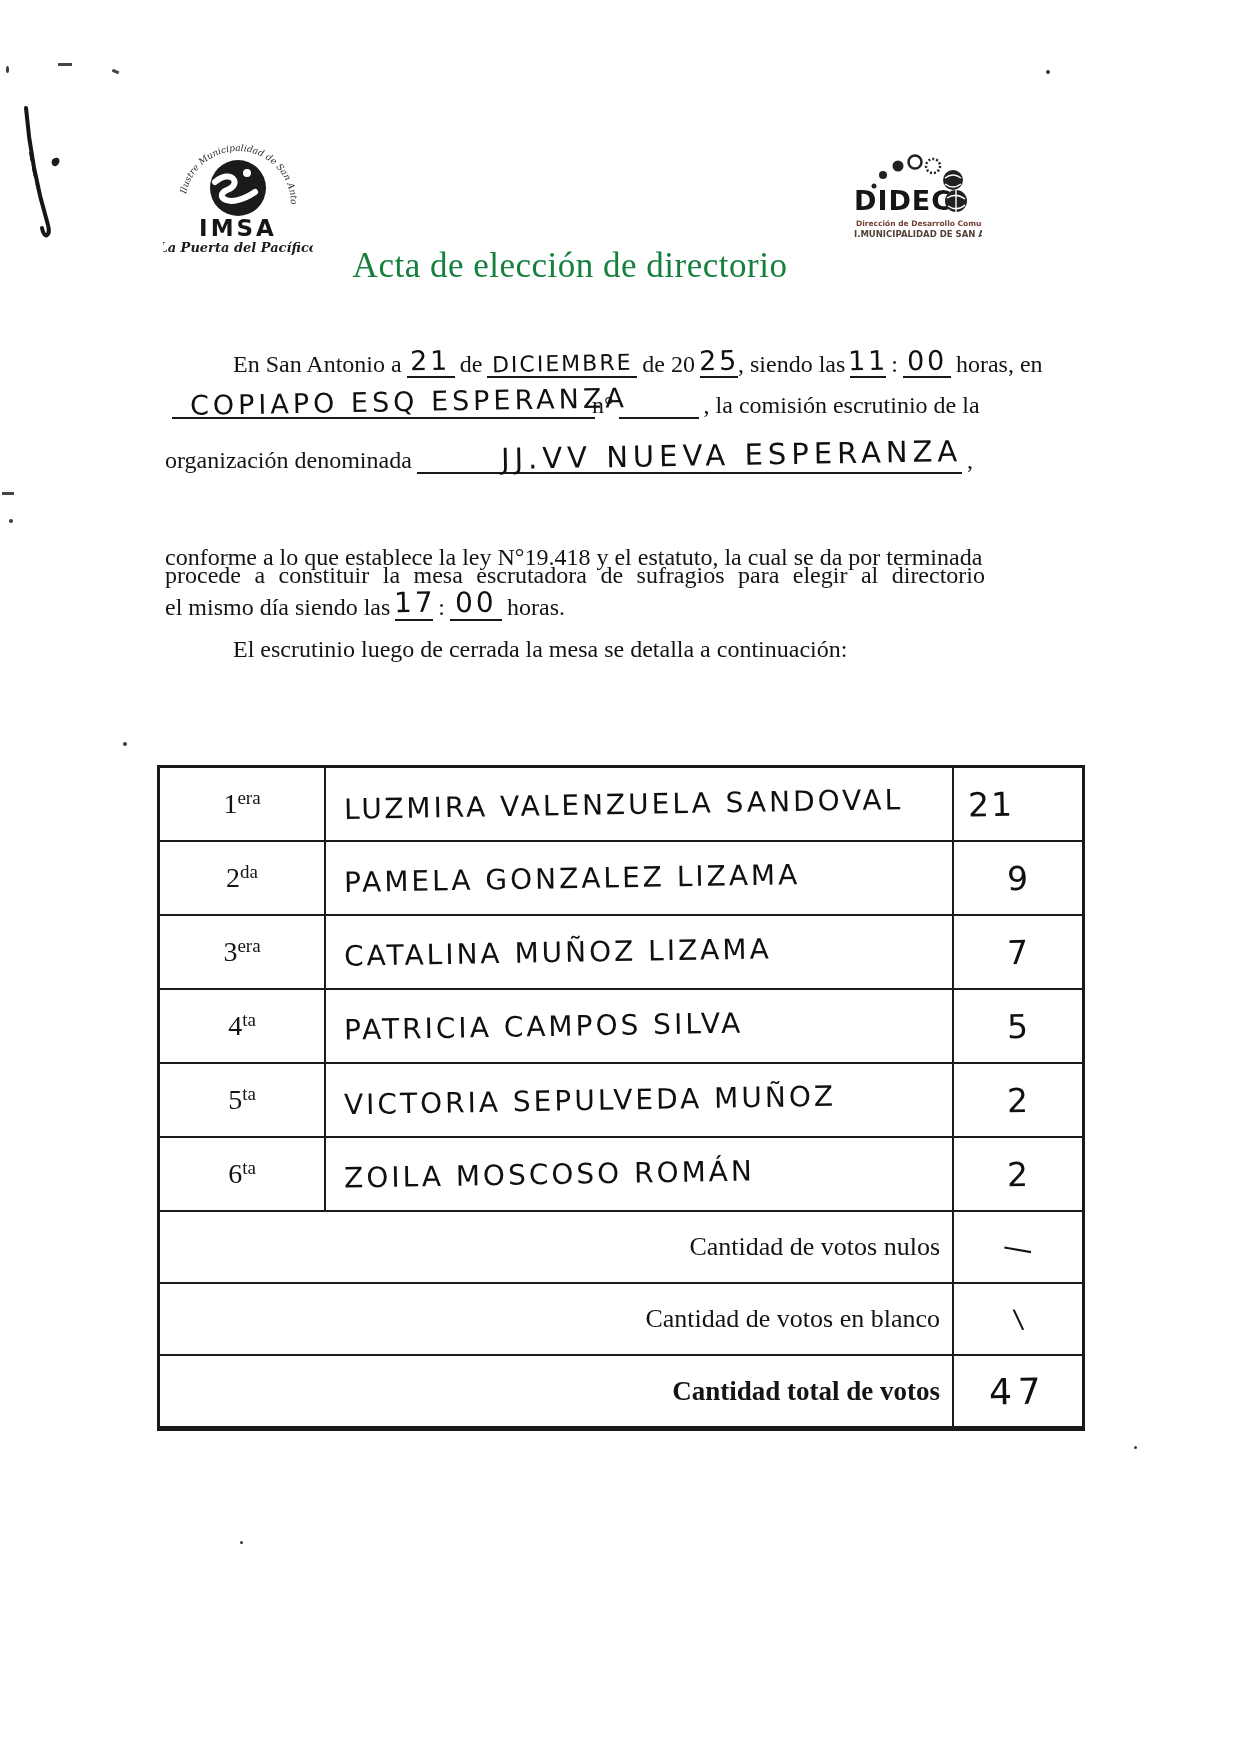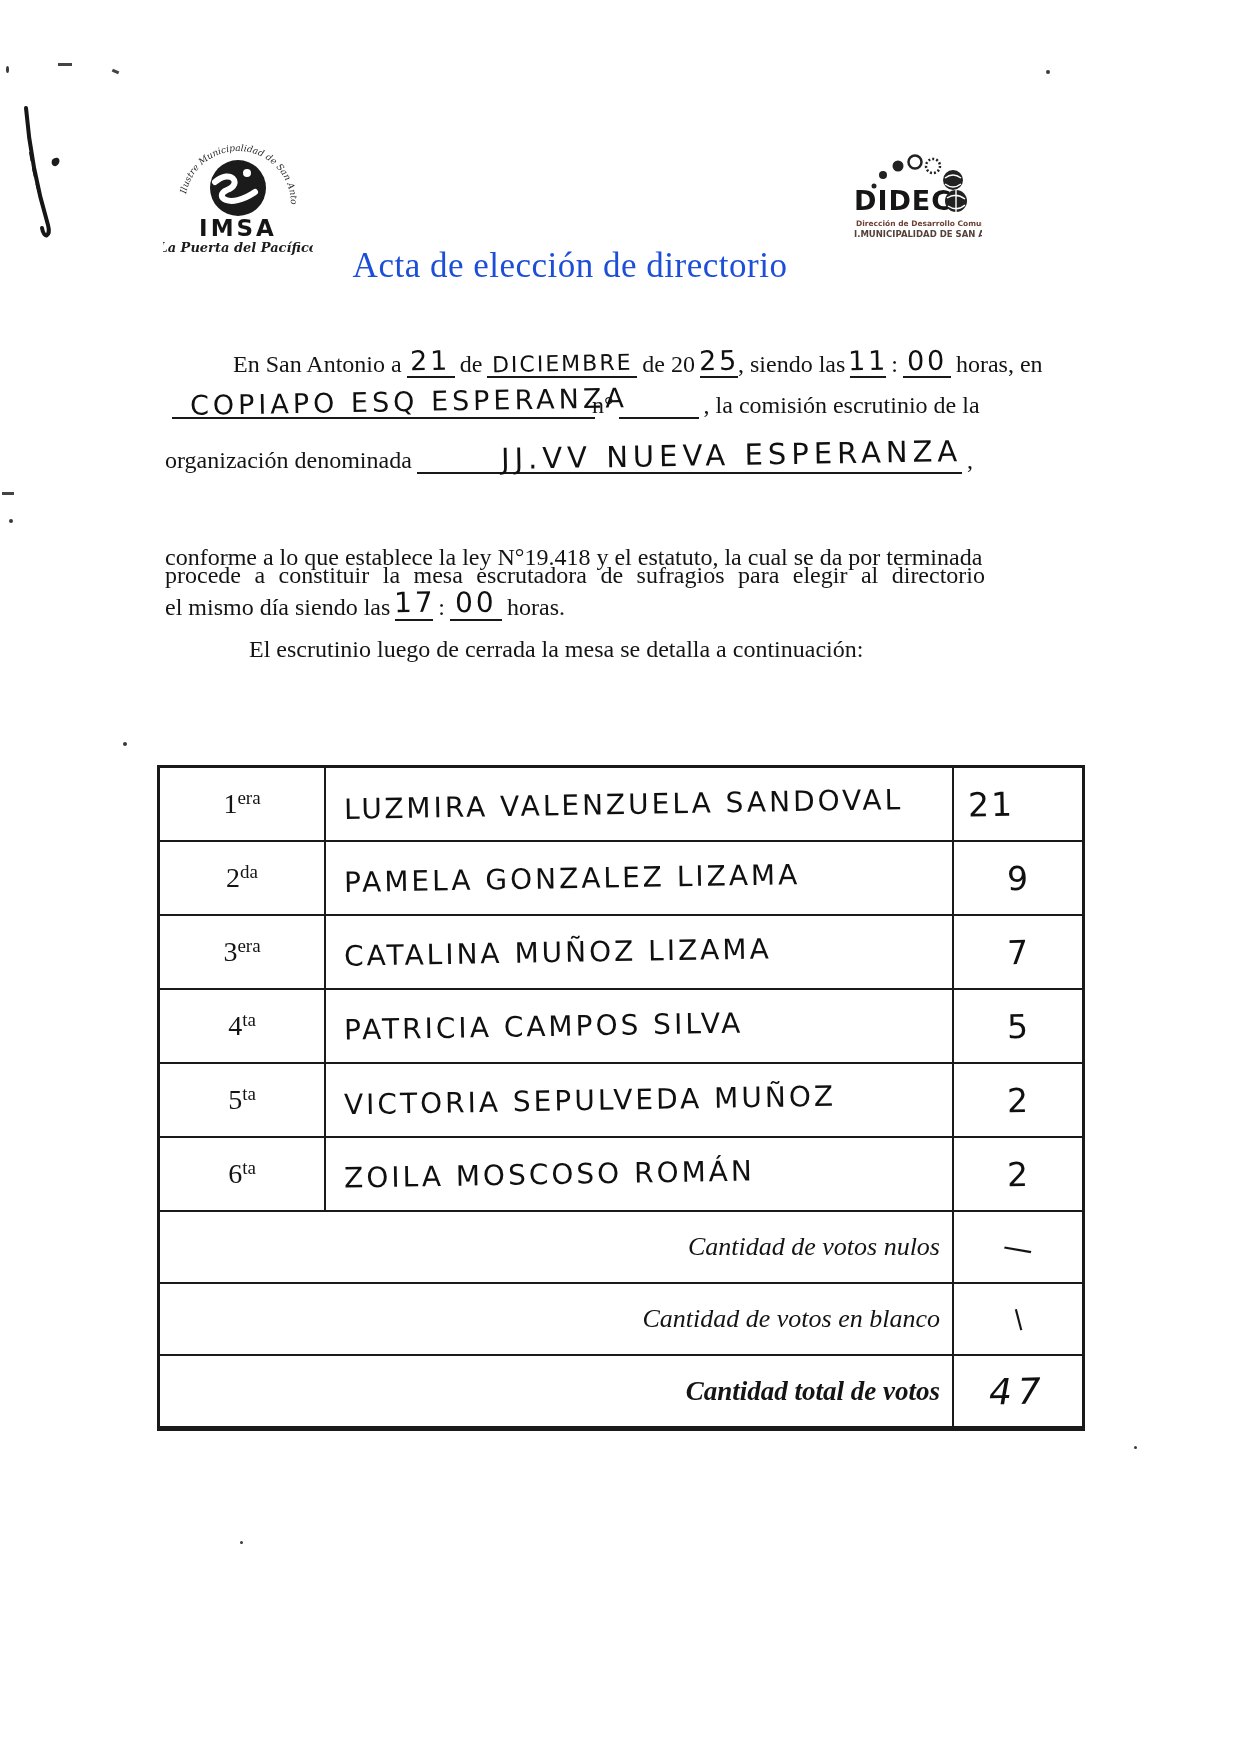--- a/index.html
+++ b/index.html
@@ -10,50 +10,50 @@
   }
   
   .speck { position:absolute; background:#3a3a3a; border-radius:50%; }
   .dash-speck { position:absolute; background:#444; }
   
   .imsa-logo { position:absolute; left:163px; top:140px; width:150px; height:120px; }
   .dideco-logo { position:absolute; left:852px; top:150px; width:130px; height:95px; }
   
   .title {
     position:absolute; top:246px; left:0; width:1140px; text-align:center;
-    font-size:35px; letter-spacing:0.5px; color:#1d4ed8;
+    font-size:35px; letter-spacing:0.5px; color:#15803d;
   }
   
   .textline {
     position:absolute; left:165px; width:820px;
     display:flex; align-items:flex-end; gap:5px;
     font-size:24px; white-space:nowrap;
   }
   .print { flex:0 0 auto; }
   .u {
     border-bottom:2px solid #191919;
     display:flex; justify-content:center; align-items:flex-end;
     flex:0 0 auto; overflow:visible;
   }
   .hw {
     font-family:"DejaVu Sans", sans-serif;
     letter-spacing:3px; white-space:nowrap;
     display:inline-block; transform:rotate(-1deg);
     color:#101010;
   }
   .just { display:block; text-align:justify; text-align-last:justify; }
-  .plain { display:block;margin-left:16px; }
+  .plain { display:block; }
   
   .acta {
     position:absolute; left:157px; top:765px; width:928px;
     border:3px solid #1a1a1a; box-sizing:border-box; background:#fff;
   }
   .trow { display:grid; grid-template-columns:166px 628px 1fr; border-bottom:2px solid #1a1a1a; }
   .trow:last-child { border-bottom:none; }
-  .srow { display:grid; grid-template-columns:794px 1fr; border-bottom:2px solid #1a1a1a;font-style:italic; }
+  .srow { display:grid; grid-template-columns:794px 1fr; border-bottom:2px solid #1a1a1a; }
   .cell { display:flex; align-items:center; box-sizing:border-box; }
   .cb { border-right:2px solid #1a1a1a; }
   .h-cell { justify-content:center; font-size:27px; height:66px; }
   .rank-cell { justify-content:center; font-size:28px; height:72px; }
   .rank-cell sup { font-size:19px; line-height:1; margin-top:-14px; }
   .name-cell { padding-left:18px; }
   .name-cell .hw { font-size:28px; }
   .vote-cell { justify-content:center; }
   .vote-cell .hw { font-size:33px; letter-spacing:2px; }
   .sum-label { justify-content:flex-end; padding-right:12px; font-size:26px; height:70px; }

